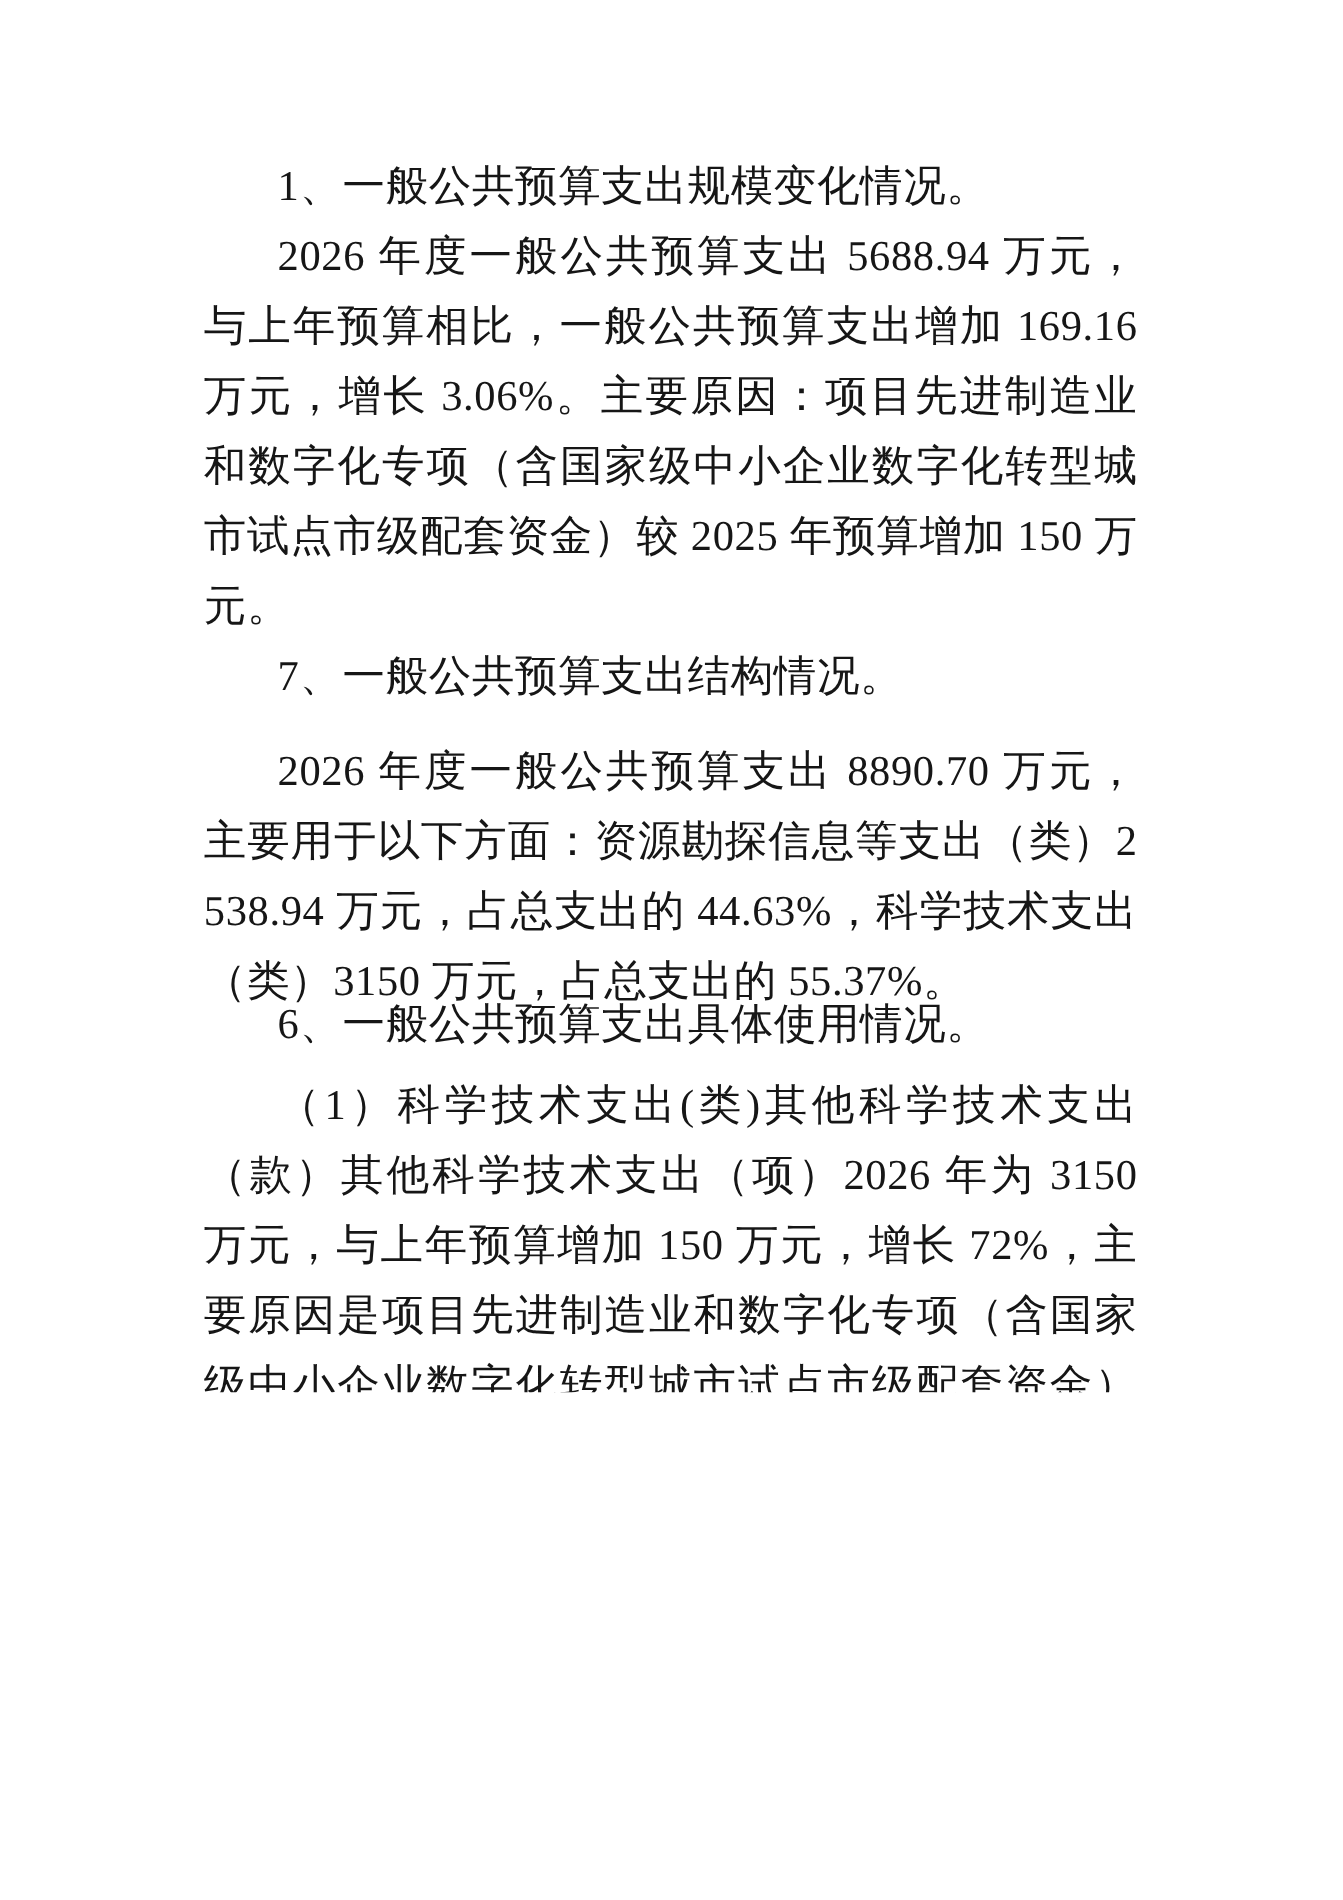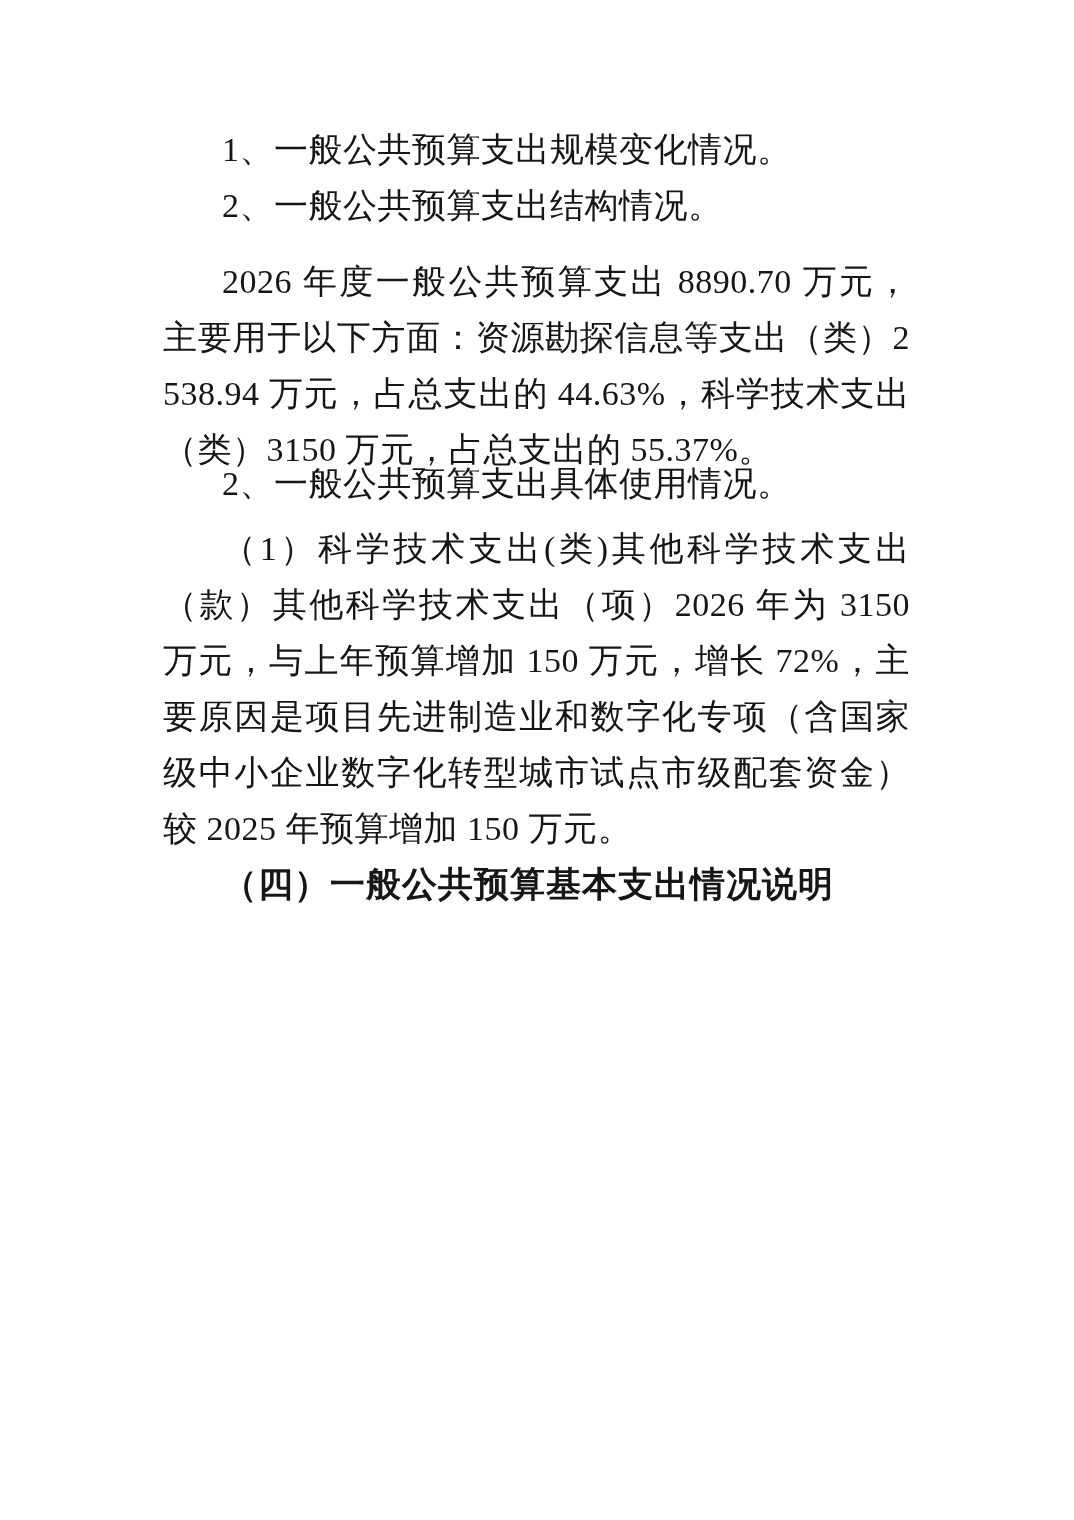--- a/index.html
+++ b/index.html
@@ -50,20 +50,21 @@
     line-height: 32px;
     color: #161616;
   }
 </style>
 </head>
 <body>
 
 <div class="page">
   <div class="content">
     <p class="para p1">1、一般公共预算支出规模变化情况。</p>
-    <p class="para p3">2、一般公共预算支出结构情况。</p>
+    <p class="para p2">2026 年度一般公共预算支出 5688.94 万元，与上年预算相比，一般公共预算支出增加 169.16 万元，增长 3.06%。主要原因：项目先进制造业和数字化专项（含国家级中小企业数字化转型城市试点市级配套资金）较 2025 年预算增加 150 万元。</p>
+    <p class="para p3">7、一般公共预算支出结构情况。</p>
     <p class="para p4">2026 年度一般公共预算支出 8890.70 万元，主要用于以下方面：资源勘探信息等支出（类）2538.94 万元，占总支出的 44.63%，科学技术支出（类）3150 万元，占总支出的 55.37%。</p>
-    <p class="para p5">2、一般公共预算支出具体使用情况。</p>
+    <p class="para p5">6、一般公共预算支出具体使用情况。</p>
     <p class="para p6">（1）科学技术支出(类)其他科学技术支出（款）其他科学技术支出（项）2026 年为 3150 万元，与上年预算增加 150 万元，增长 72%，主要原因是项目先进制造业和数字化专项（含国家级中小企业数字化转型城市试点市级配套资金）较 2025 年预算增加 150 万元。</p>
     <p class="para p8 heading">（四）一般公共预算基本支出情况说明</p>
   </div>
   <div class="footer">7</div>
 </div>
 
 </body></html>

